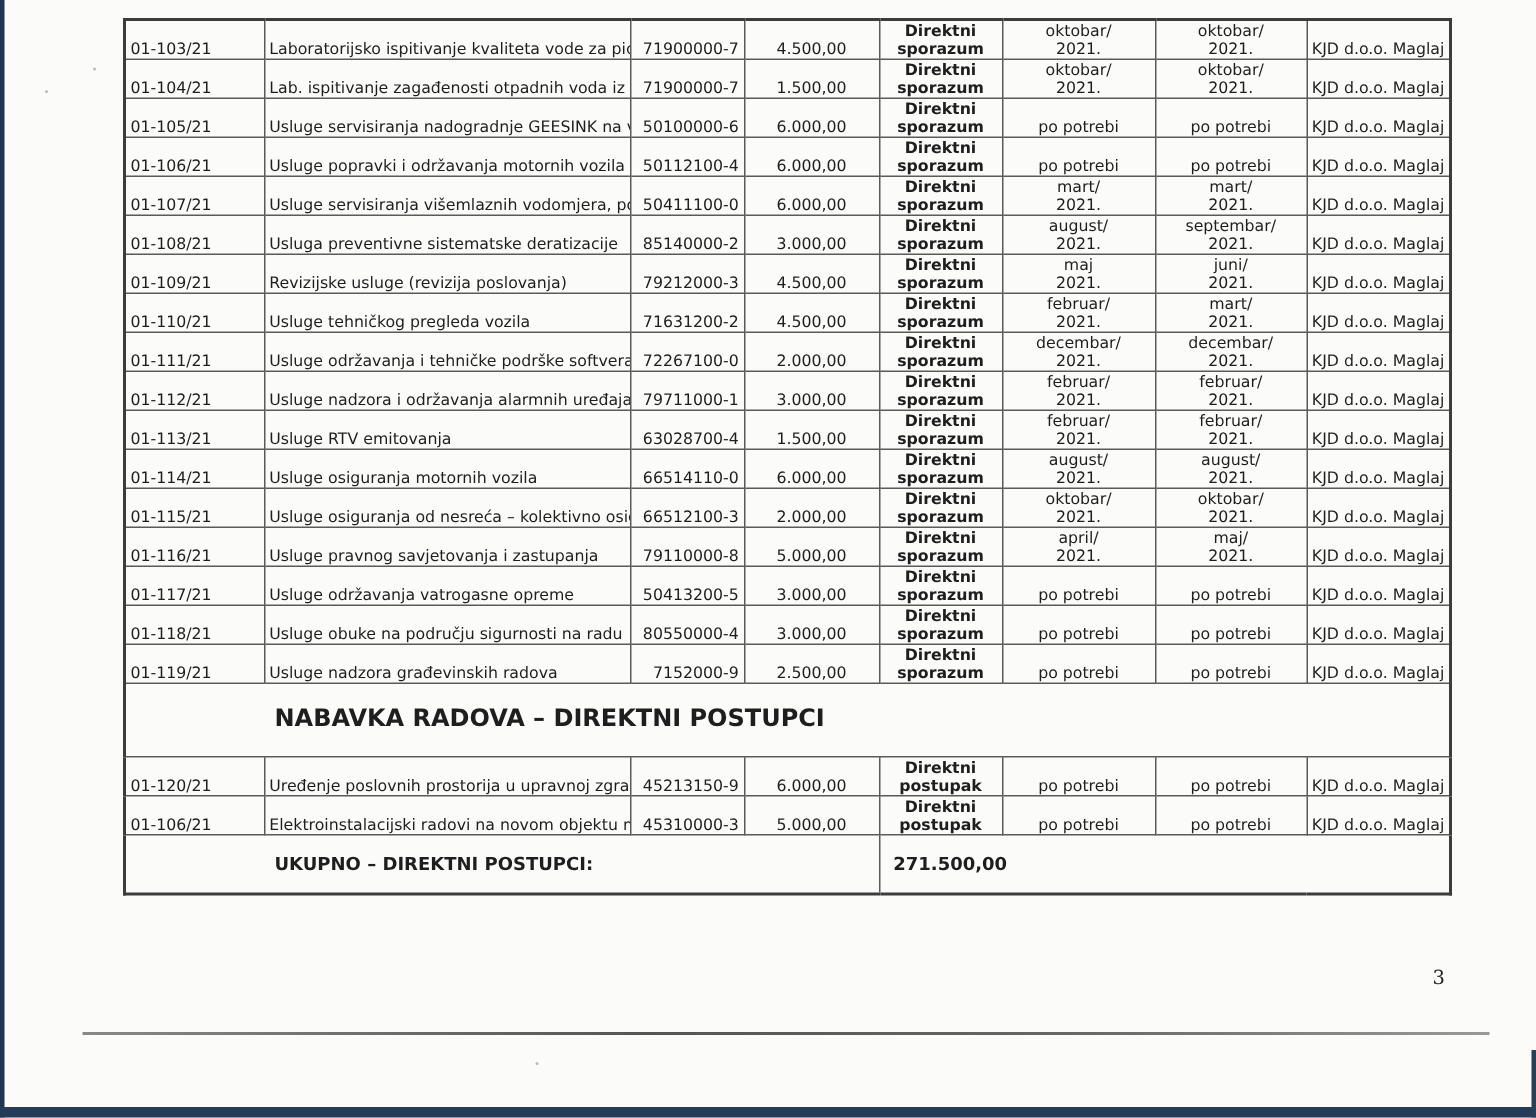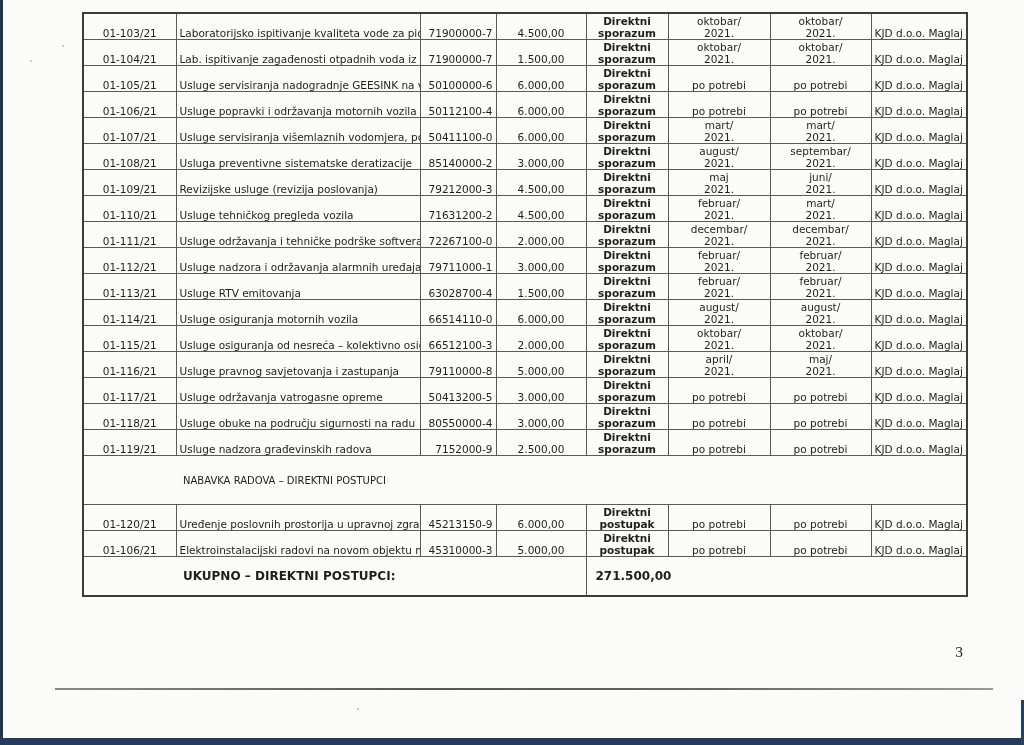--- a/index.html
+++ b/index.html
@@ -16,31 +16,31 @@
   table.grid {
     position:absolute; left:82px; top:12px; width:884px;
     border-collapse:collapse; table-layout:fixed;
     font-size:10.5px; line-height:12px;
   }
   table.grid td {
     border:1px solid #5a5a5a; padding:0 3px; vertical-align:bottom;
     overflow:hidden; white-space:nowrap;
   }
   table.grid tr.svc td { height:25px; }
-  td.num { text-align:center; padding-bottom:1px; }
+  td.num { text-align:left; padding-bottom:1px; }
   td.desc { text-align:left; white-space:normal; line-height:11.5px; }
   td.cpv { text-align:right; }
   td.val { text-align:center; }
   td.proc { text-align:center; line-height:12px;font-weight:bold; }
   td.date { text-align:center; }
-  td.owner { vertical-align:middle; }
+  td.owner { text-align:center; vertical-align:middle; }
   .outer-l { border-left:2px solid #3c3c3c !important; }
   .outer-r { border-right:2px solid #3c3c3c !important; }
   tr.section td { height:48px; border-left:2px solid #3c3c3c; border-right:2px solid #3c3c3c; vertical-align:middle; }
-  .section-title { font-weight:normal; font-size:10px; padding-left:96px; }
+  .section-title { font-weight:bold; font-size:16px; padding-left:96px; }
   tr.total td { height:38px; font-weight:bold; font-size:12px; vertical-align:middle; border-bottom:2px solid #3c3c3c; }
   .total-label { padding-left:96px;margin-top:24px; }
   .total-value { padding-left:6px; }
   .thick-bottom td { border-bottom:2px solid #3c3c3c; }
 
   .page-num {
     position:absolute; left:955px; top:645px;
     font-family:"DejaVu Serif", serif; font-size:13px; color:#222;
   }
   .footer-rule {

